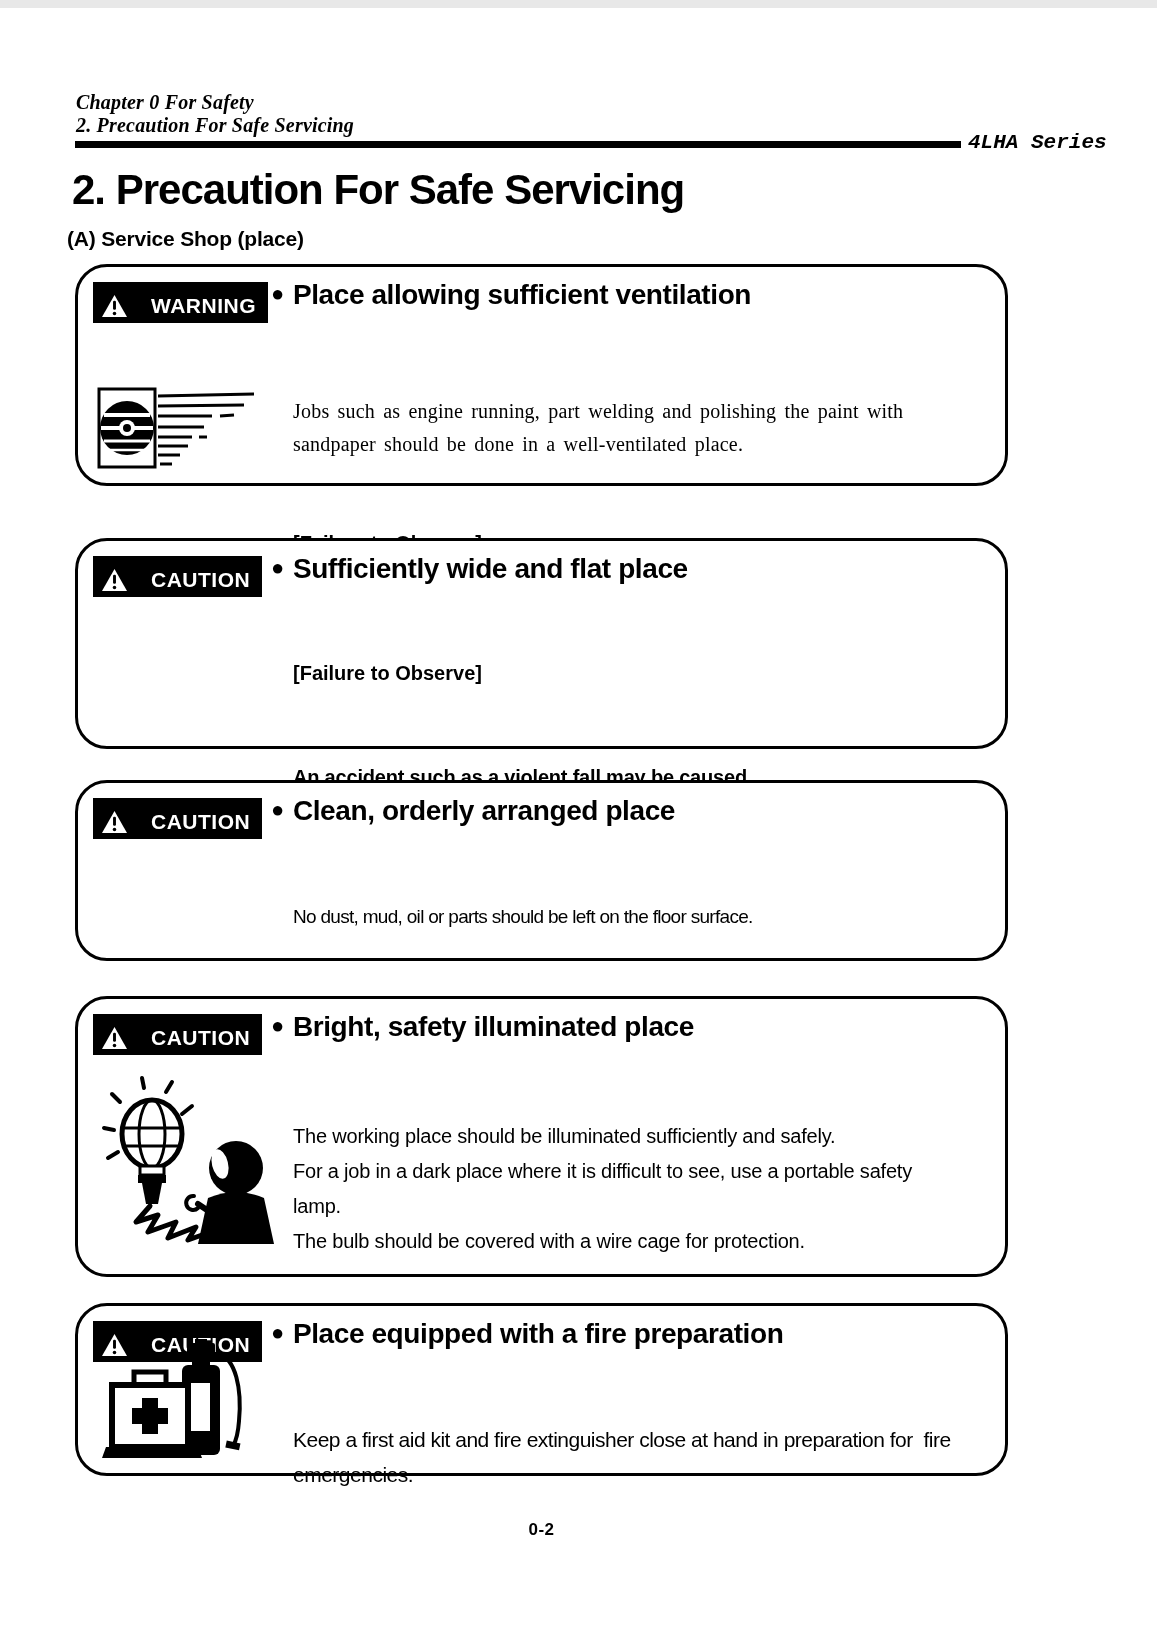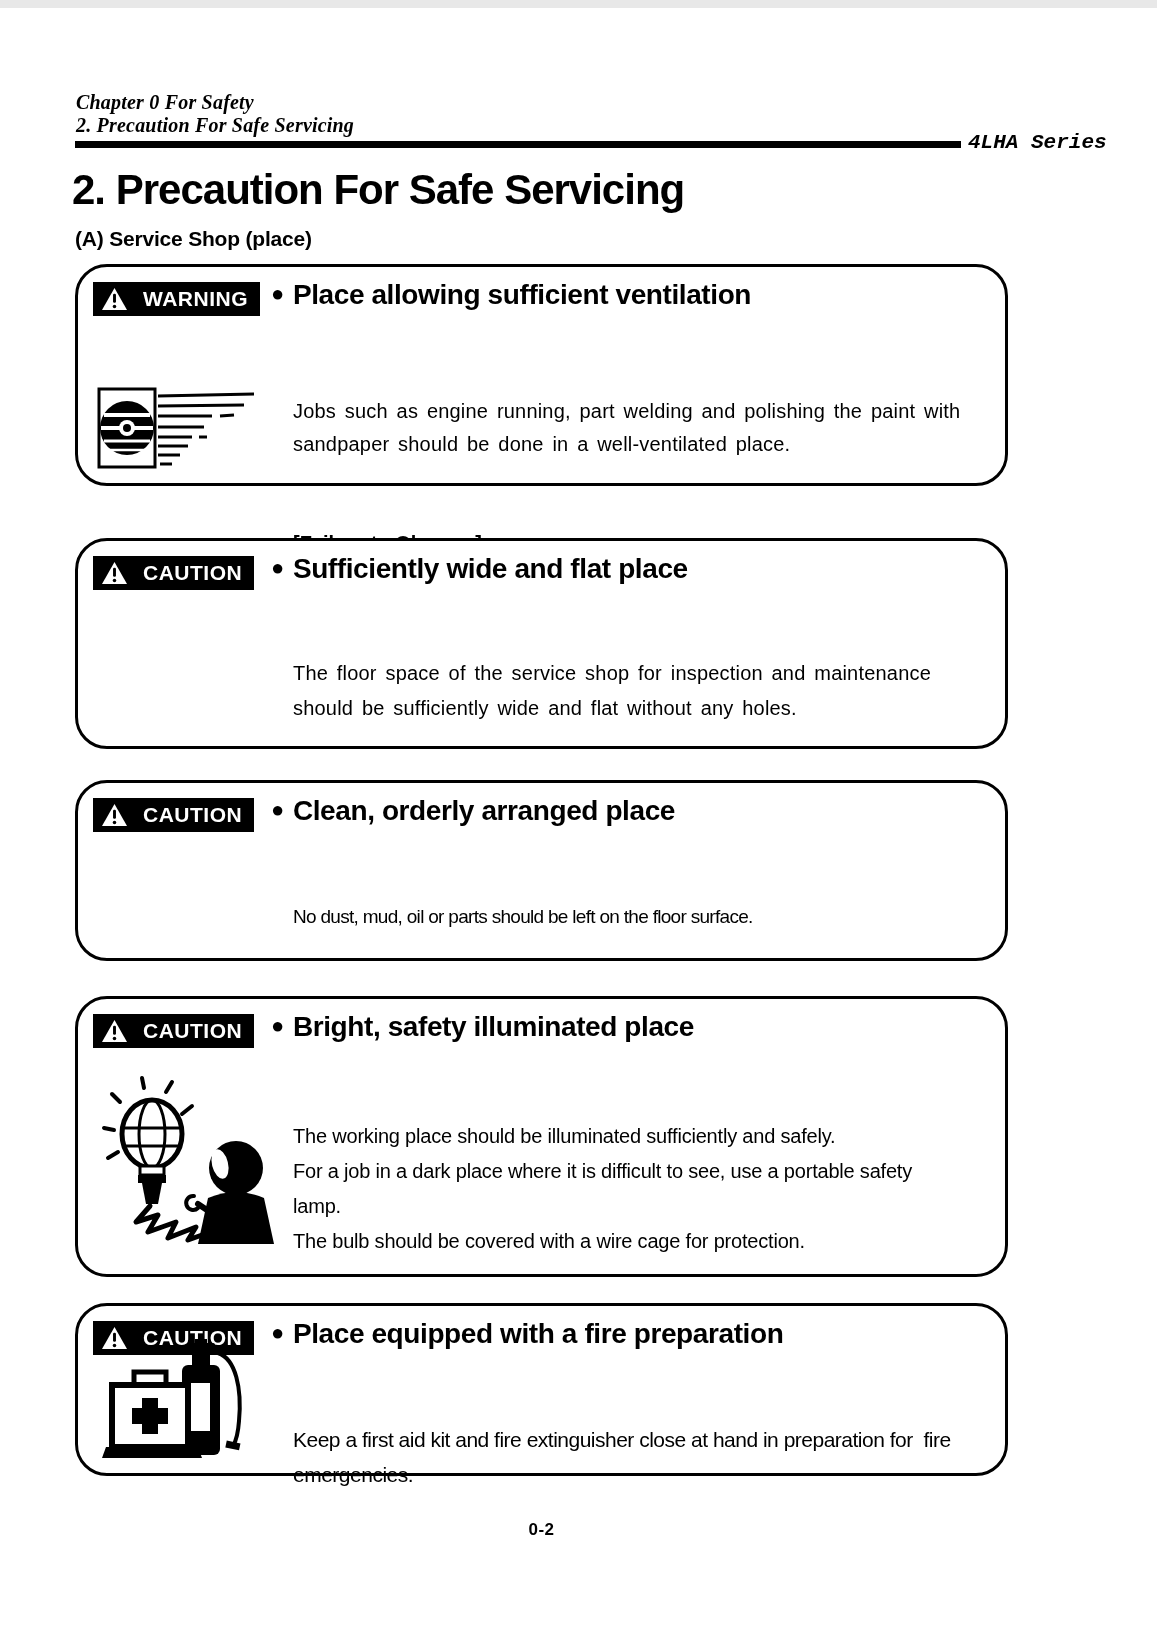--- a/index.html
+++ b/index.html
@@ -45,21 +45,21 @@
   .page-title {
     position: absolute;
     left: 72px;
     top: 158px;
     font-size: 42px;
     font-weight: bold;
     letter-spacing: -1px;
   }
   .section-subtitle {
     position: absolute;
-    left: 75px;
+    left: 67px;
     top: 219px;
     font-size: 21px;
     font-weight: bold;
     letter-spacing: -0.2px;
   }
   
   .safety-box {
     position: absolute;
     left: 75px;
     width: 933px;
@@ -75,22 +75,22 @@
   .box-5 { top: 1295px; height: 173px; }
 
   .hazard-badge {
     position: absolute;
     left: 15px;
     top: 15px;
     background: #000;
     color: #fff;
     display: inline-flex;
     align-items: center;
-    gap: 16px;
-    padding: 5px 12px 5px 9px;
+    gap: 24px;
+    padding: 12px 12px 5px 9px;
     font-size: 21px;
     font-weight: bold;
     letter-spacing: 0.5px;
   }
   .hazard-badge svg { display: block; }
 
   .box-heading {
     position: absolute;
     left: 193px;
     top: 12px;
@@ -112,21 +112,21 @@
     right: 14px;
     font-size: 20px;
     white-space: pre-wrap;
   }
   .box-1 .box-content { top: 62px; line-height: 33px; }
   .box-2 .box-content { top: 46px; line-height: 34.5px; }
   .box-3 .box-content { top: 46px; line-height: 35px; }
   .box-4 .box-content { top: 50px; line-height: 35px; }
   .box-5 .box-content { top: 46px; line-height: 35px; }
 
-  .body-text.wide { word-spacing: 3px; letter-spacing: 0.2px; }
+  .body-text.wide { word-spacing: 3px; letter-spacing: 0.2px; font-family: Liberation Serif, serif; }
   .body-text.tight { letter-spacing: -0.2px; }
   .body-text.condensed { font-size: 19px; letter-spacing: -0.7px; }
   .body-text.semi-condensed { font-size: 21px; letter-spacing: -0.5px; }
   .failure-heading, .failure-text { font-weight: bold; }
   .failure-text { letter-spacing: -0.2px; }
 
   .box-icon { position: absolute; }
   .icon-fan    { left: 18px; top: 117px; }
   .icon-lamp   { left: 12px; top: 55px; }
   .icon-kit    { left: 24px; top: 33px; }
@@ -209,22 +209,20 @@
         <rect x="10.6" y="5.5" width="2.8" height="8.5" rx="1.2" fill="#000"></rect>
         <circle cx="12" cy="17.6" r="1.7" fill="#000"></circle>
       </svg>
       <span>CAUTION</span>
     </div>
     <div class="box-heading">
       <span class="bullet">●</span>
       <span>Sufficiently wide and flat place</span>
     </div>
     <div class="box-content">
-      <div class="body-text wide">The floor space of the service shop for inspection and maintenance
-should be sufficiently wide and flat without any holes.</div>
       <div class="failure-heading">[Failure to Observe]</div>
       <div class="failure-text">An accident such as a violent fall may be caused.</div>
     </div>
   </div>
 
   <div class="safety-box box-3">
     <div class="hazard-badge">
       <svg width="25" height="22" viewBox="0 0 24 21">
         <polygon points="12,0 24,21 0,21" fill="#fff"></polygon>
         <rect x="10.6" y="5.5" width="2.8" height="8.5" rx="1.2" fill="#000"></rect>

